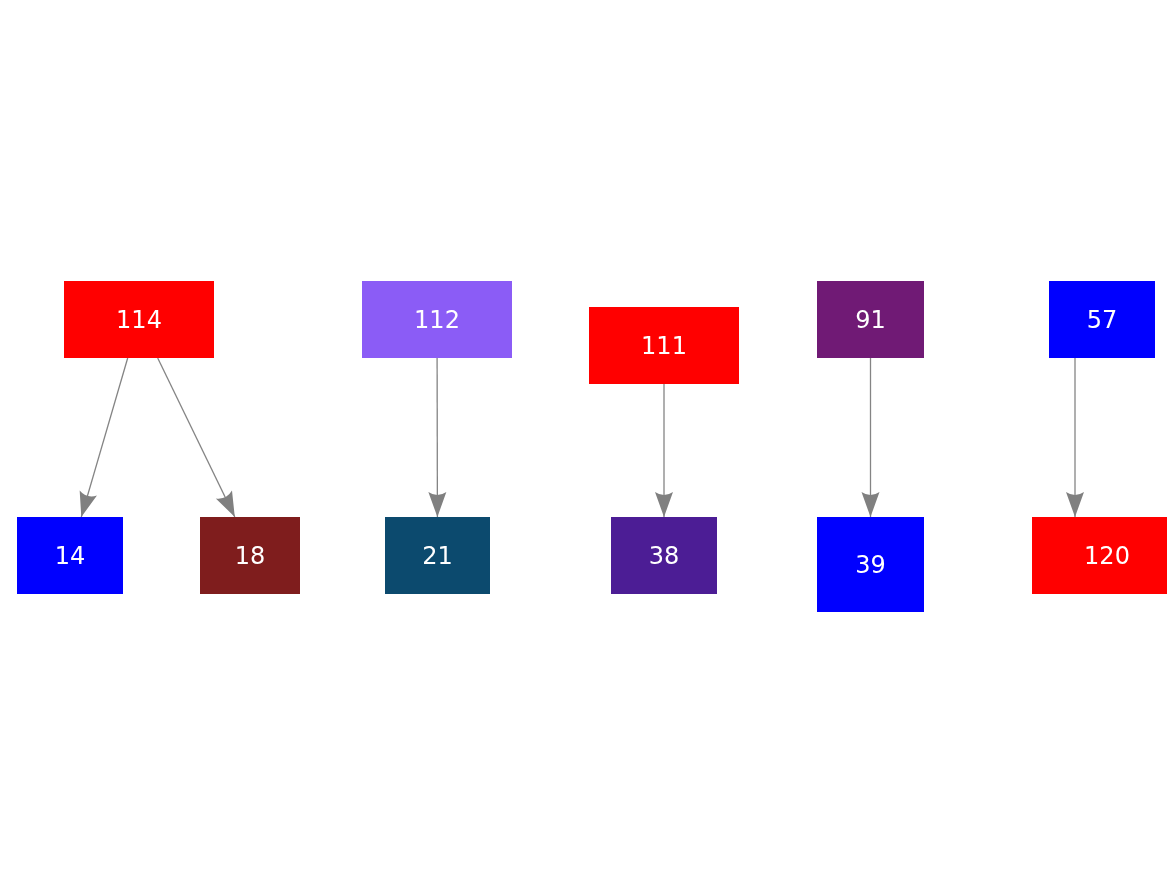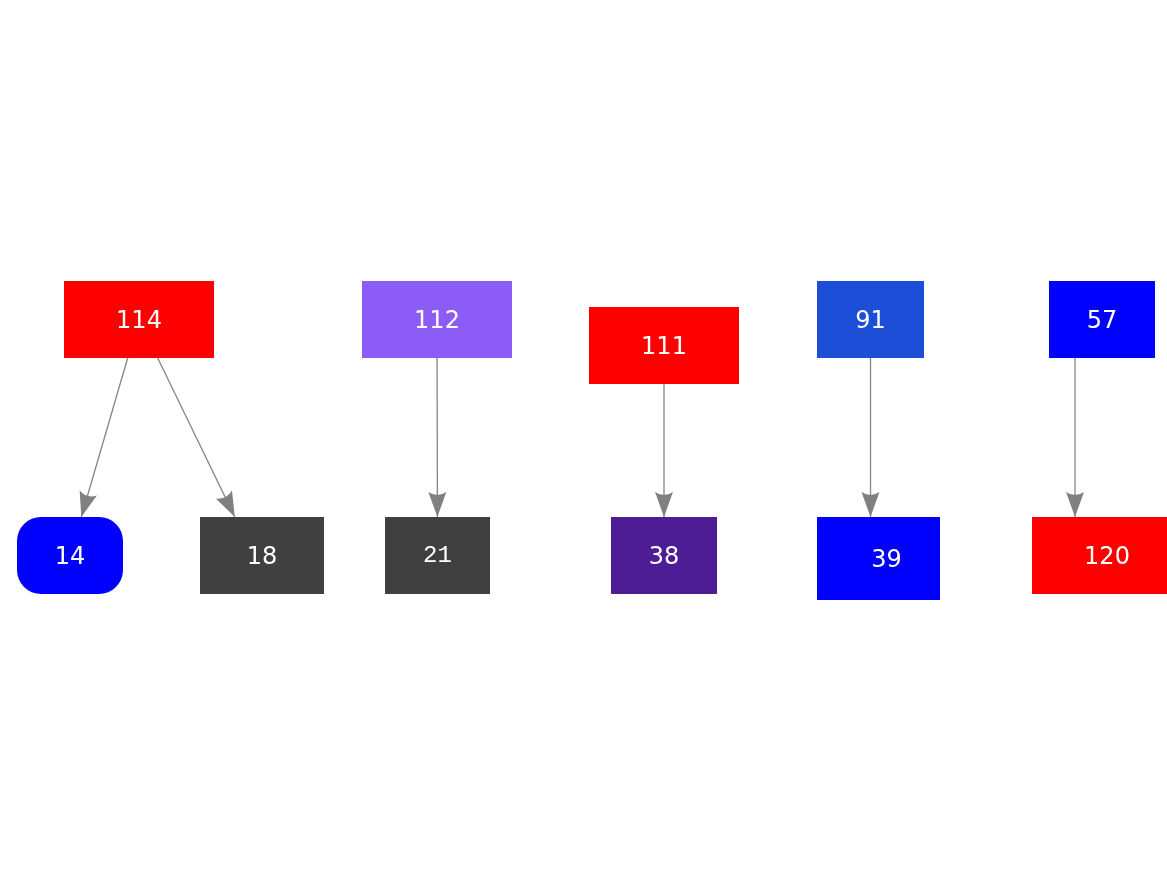--- a/index.html
+++ b/index.html
@@ -56,37 +56,37 @@
 
 <div class="node" style="left: 64px; top: 281px; width: 150px; height: 77px; background: rgb(255, 0, 0); color: rgb(255, 255, 255);">
       <span>114</span>
     </div>
     <div class="node" style="left: 362px; top: 281px; width: 150px; height: 77px; background: #8b5cf6; color: rgb(255, 255, 255);">
       <span>112</span>
     </div>
     <div class="node" style="left: 589px; top: 281px; width: 150px; height: 77px; background: rgb(255, 0, 0); color: rgb(255, 255, 255); margin-top: 26px;">
       <span>111</span>
     </div>
-    <div class="node" style="left: 817px; top: 281px; width: 107px; height: 77px; background: #1d4ed8; color: rgb(255, 255, 255);">
+    <div class="node" style="left: 817px; top: 281px; width: 107px; height: 77px; background: #701a75; color: rgb(255, 255, 255);">
       <span>91</span>
     </div>
     <div class="node" style="left: 1022px; top: 281px; width: 106px; height: 77px; background: rgb(0, 0, 255); color: rgb(255, 255, 255); margin-left: 27px;">
       <span>57</span>
     </div>
-    <div class="node" style="left: 17px; top: 517px; width: 106px; height: 77px; background: rgb(0, 0, 255); color: rgb(255, 255, 255); border-radius: 24px;">
+    <div class="node" style="left: 17px; top: 517px; width: 106px; height: 77px; background: rgb(0, 0, 255); color: rgb(255, 255, 255);">
       <span>14</span>
     </div>
-    <div class="node" style="left: 200px; top: 517px; width: 124px; height: 77px; background: #404040; color: rgb(255, 255, 255);">
+    <div class="node" style="left: 200px; top: 517px; width: 100px; height: 77px; background: #7f1d1d; color: rgb(255, 255, 255);">
       <span>18</span>
     </div>
-    <div class="node" style="left: 385px; top: 517px; width: 105px; height: 77px; background: #404040; color: rgb(255, 255, 255); font-family: Liberation Mono, monospace;">
+    <div class="node" style="left: 385px; top: 517px; width: 105px; height: 77px; background: #0c4a6e; color: rgb(255, 255, 255);">
       <span>21</span>
     </div>
     <div class="node" style="left: 611px; top: 517px; width: 106px; height: 77px; background: #4c1d95; color: rgb(255, 255, 255);">
       <span>38</span>
     </div>
-    <div class="node" style="left: 817px; top: 517px; width: 107px; height: 83px; background: rgb(0, 0, 255); color: rgb(255, 255, 255); padding-left: 16px;">
+    <div class="node" style="left: 817px; top: 517px; width: 107px; height: 95px; background: rgb(0, 0, 255); color: rgb(255, 255, 255);">
       <span>39</span>
     </div>
     <div class="node" style="left: 1000px; top: 517px; width: 150px; height: 77px; background: rgb(255, 0, 0); color: rgb(255, 255, 255); margin-left: 32px;">
       <span>120</span>
     </div>
   </div>
 
 </body></html>

